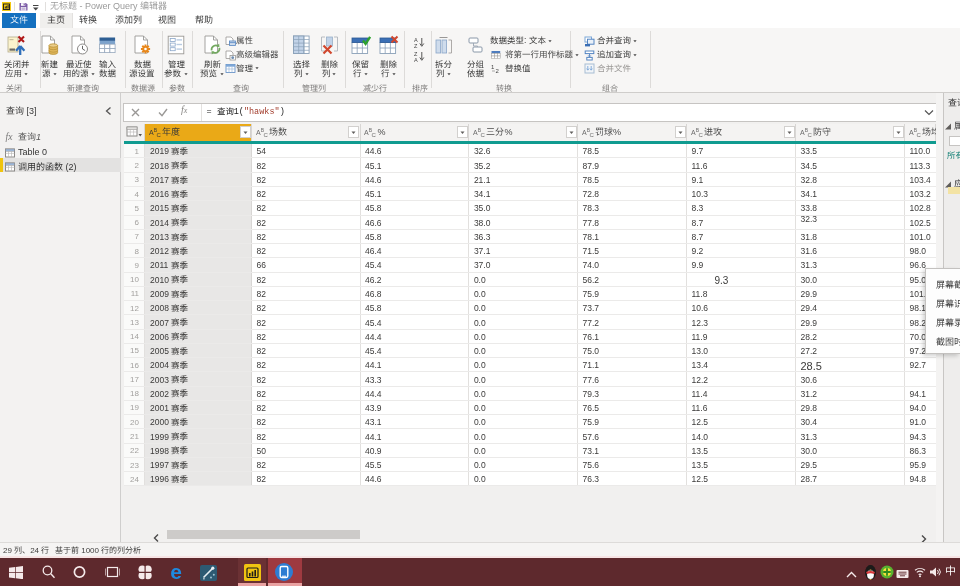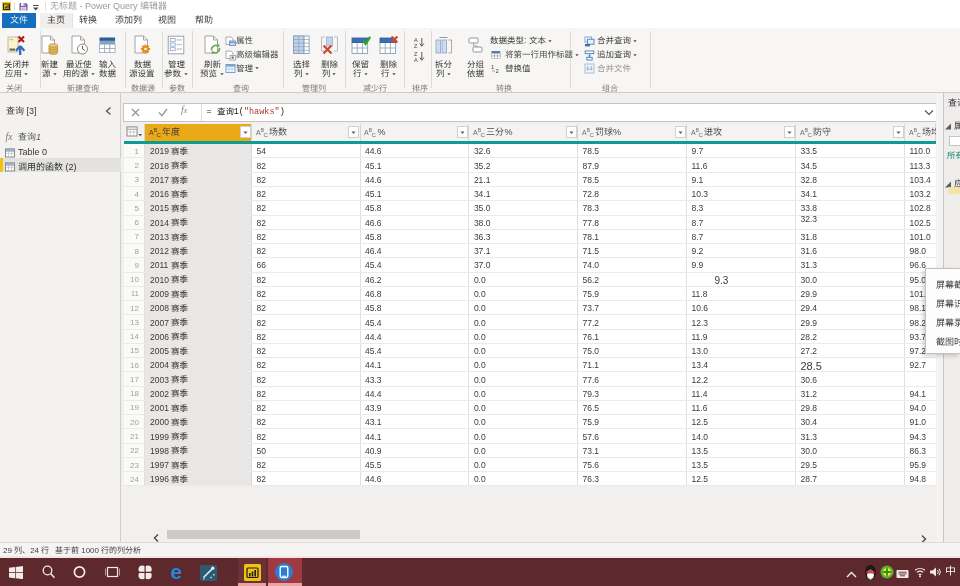--- a/index.html
+++ b/index.html
@@ -873,21 +873,21 @@
 <div style="position:absolute;left:150px;top:331.78px;font-size:8.5px;color:#3b3a39;white-space:nowrap;">2006 <svg class="z" style="width:2em" viewBox="0 0 2000 1000">
       <use href="#u8D5B" x="0"></use>
       <use href="#u5B63" x="1000"></use>
     </svg></div>
 <div style="position:absolute;left:256.5px;top:331.78px;font-size:8.5px;color:#3b3a39;white-space:nowrap;">82</div>
 <div style="position:absolute;left:365.0px;top:331.78px;font-size:8.5px;color:#3b3a39;white-space:nowrap;">44.4</div>
 <div style="position:absolute;left:473.9px;top:331.78px;font-size:8.5px;color:#3b3a39;white-space:nowrap;">0.0</div>
 <div style="position:absolute;left:582.5px;top:331.78px;font-size:8.5px;color:#3b3a39;white-space:nowrap;">76.1</div>
 <div style="position:absolute;left:691.5px;top:331.78px;font-size:8.5px;color:#3b3a39;white-space:nowrap;">11.9</div>
 <div style="position:absolute;left:800.5px;top:331.78px;font-size:8.5px;color:#3b3a39;white-space:nowrap;">28.2</div>
-<div style="position:absolute;left:909.5px;top:331.78px;font-size:8.5px;color:#3b3a39;white-space:nowrap;">93.7</div>
+<div style="position:absolute;left:909.5px;top:331.78px;font-size:8.5px;color:#3b3a39;white-space:nowrap;">70.0</div>
 <div style="position:absolute;left:124px;top:357.09999999999997px;width:812px;height:1px;background:#ebeae9;"></div>
 <div style="position:absolute;left:124px;top:346.44px;width:15px;height:10px;font-size:8px;color:#a2a09e;text-align:right;">15</div>
 <div style="position:absolute;left:150px;top:346.03999999999996px;font-size:8.5px;color:#3b3a39;white-space:nowrap;">2005 <svg class="z" style="width:2em" viewBox="0 0 2000 1000">
       <use href="#u8D5B" x="0"></use>
       <use href="#u5B63" x="1000"></use>
     </svg></div>
 <div style="position:absolute;left:256.5px;top:346.03999999999996px;font-size:8.5px;color:#3b3a39;white-space:nowrap;">82</div>
 <div style="position:absolute;left:365.0px;top:346.03999999999996px;font-size:8.5px;color:#3b3a39;white-space:nowrap;">45.4</div>
 <div style="position:absolute;left:473.9px;top:346.03999999999996px;font-size:8.5px;color:#3b3a39;white-space:nowrap;">0.0</div>
 <div style="position:absolute;left:582.5px;top:346.03999999999996px;font-size:8.5px;color:#3b3a39;white-space:nowrap;">75.0</div>

